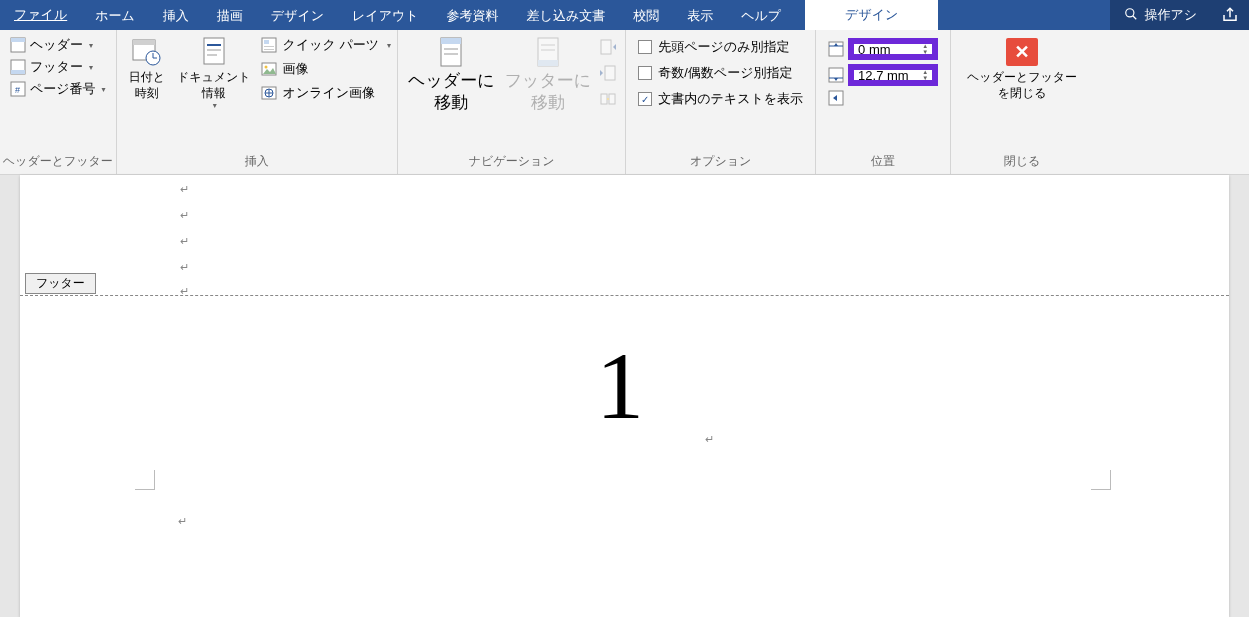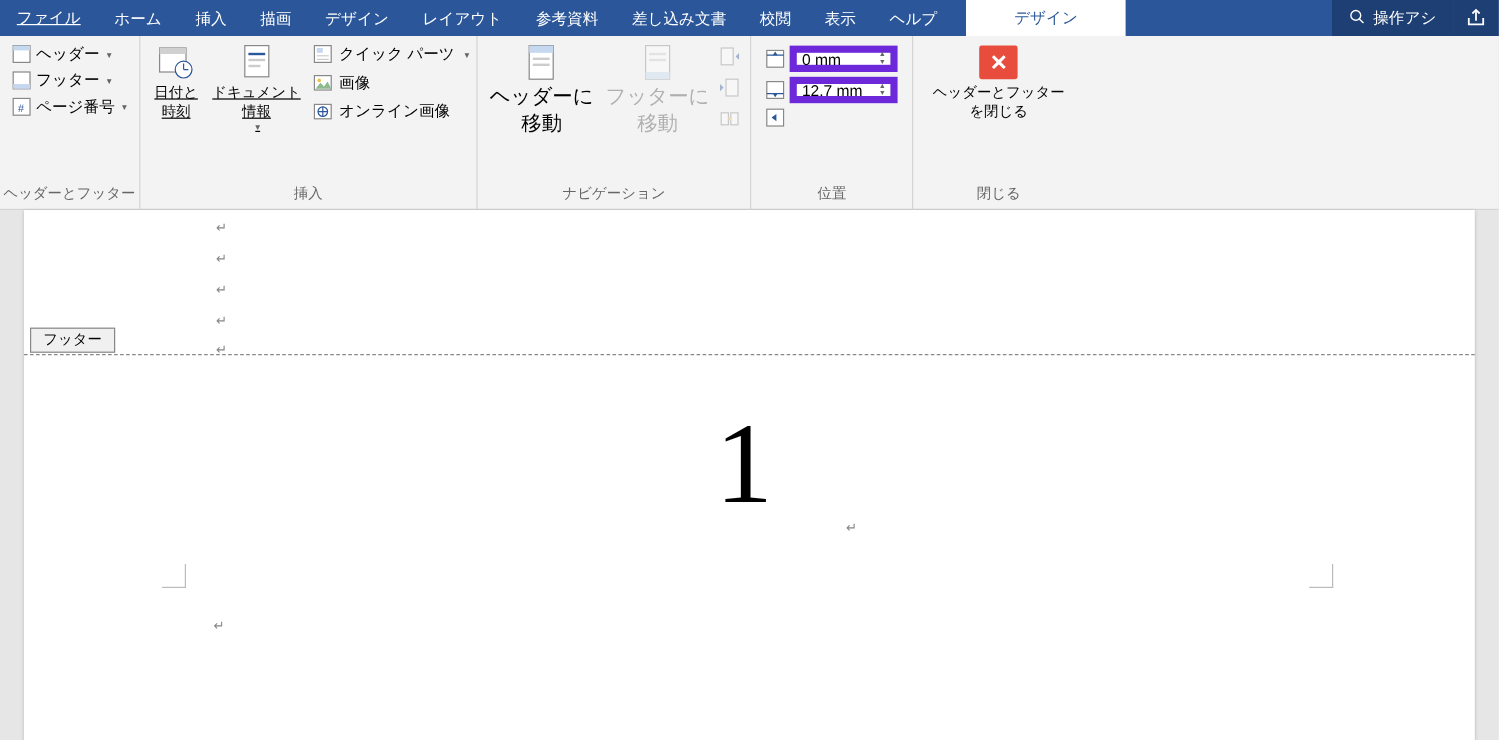--- a/index.html
+++ b/index.html
@@ -21,21 +21,21 @@
     .ribbon-group-label { text-align: center; font-size: 12px; color: #666; padding: 2px 0 4px; }
     
     
     .hf-list { display: flex; flex-direction: column; gap: 4px; padding: 2px 4px; }
     .hf-item { display: flex; align-items: center; gap: 4px; font-size: 13px; cursor: pointer; }
     .hf-icon { width: 16px; height: 16px; display: inline-flex; align-items: center; justify-content: center; }
     .dropdown-arrow { font-size: 8px; color: #666; margin-left: 2px; }
     
     
     .insert-group { display: flex; align-items: flex-start; }
-    .big-button { display: flex; flex-direction: column; align-items: center; padding: 2px 6px; cursor: pointer; font-size: 12px; text-align: center; line-height: 1.3; text-decoration: underline; }
+    .big-button { display: flex; flex-direction: column; align-items: center; padding: 2px 6px; cursor: pointer; font-size: 12px; text-align: center; line-height: 1.3; }
     .big-button-icon { width: 32px; height: 32px; margin-bottom: 2px; display: flex; align-items: center; justify-content: center; }
     .insert-list { display: flex; flex-direction: column; gap: 6px; margin-left: 4px; padding-top: 2px; }
     .insert-item { display: flex; align-items: center; gap: 6px; font-size: 13px; cursor: pointer; }
     .small-icon { width: 16px; height: 16px; display: inline-flex; align-items: center; justify-content: center; }
     
     
     .nav-group { display: flex; align-items: flex-start; gap: 2px; }
     .nav-big { display: flex; flex-direction: column; align-items: center; padding: 2px 4px; font-size: 17px; text-align: center; cursor: pointer; line-height: 1.3; }
     .nav-big.disabled { color: #b0b0b0; }
     .nav-list { display: flex; flex-direction: column; gap: 8px; padding: 4px 2px; }
@@ -253,20 +253,39 @@
               <rect x="1" y="3" width="6" height="10" fill="#fff" stroke="#888"></rect>
               <rect x="9" y="3" width="6" height="10" fill="#fff" stroke="#888"></rect>
               <line x1="7" y1="8" x2="9" y2="8" stroke="#f0c040" stroke-width="2"></line>
             </svg>
           </div>
       </div>
     </div>
     <div class="ribbon-group-label">ナビゲーション</div>
   </div>
 
+  <div class="ribbon-group">
+    <div class="ribbon-group-content">
+      <div class="opt-list">
+        <div class="opt-item">
+          <span class="checkbox"></span>
+          <span>先頭ページのみ別指定</span>
+        </div>
+        <div class="opt-item">
+          <span class="checkbox"></span>
+          <span>奇数/偶数ページ別指定</span>
+        </div>
+        <div class="opt-item">
+          <span class="checkbox">✓</span>
+          <span>文書内のテキストを表示</span>
+        </div>
+      </div>
+    </div>
+    <div class="ribbon-group-label">オプション</div>
+  </div>
 
   <div class="ribbon-group">
     <div class="ribbon-group-content">
       <div class="pos-group">
         <div class="pos-row">
           <span class="pos-icon"><svg width="16" height="16">
                 <rect x="1" y="1" width="14" height="14" fill="#fff" stroke="#888"></rect>
                 <line x1="1" y1="5" x2="15" y2="5" stroke="#2b579a"></line>
                 <path d="M8 2 l-2 3 h4 z" fill="#2b579a"></path>
               </svg></span>

